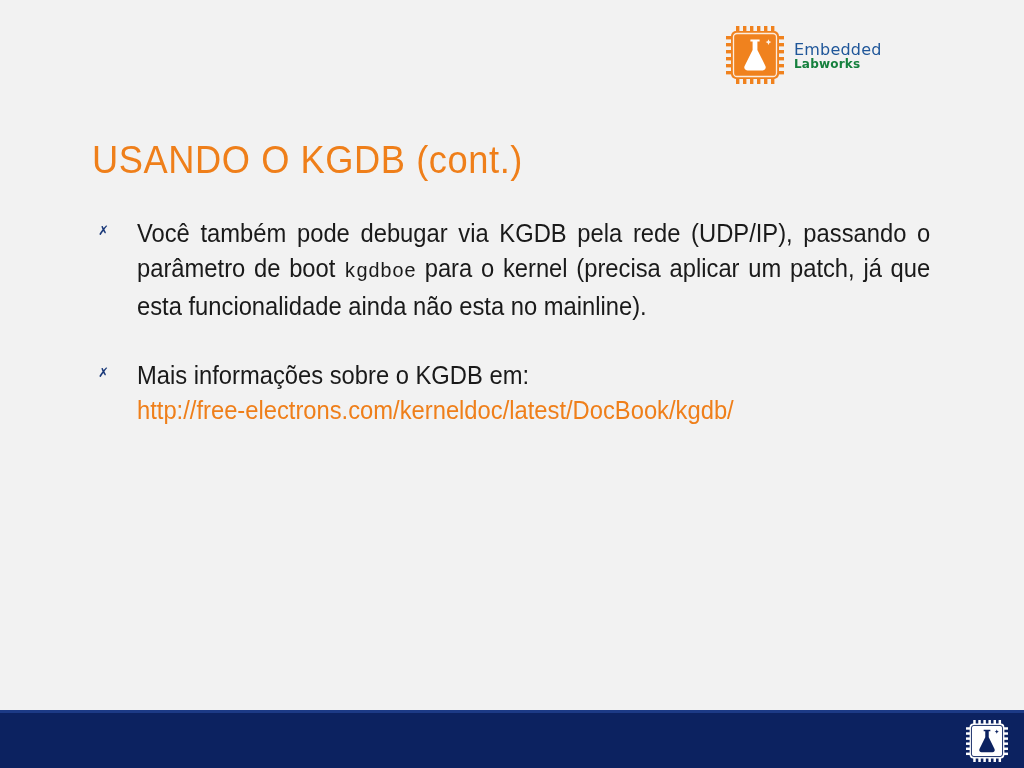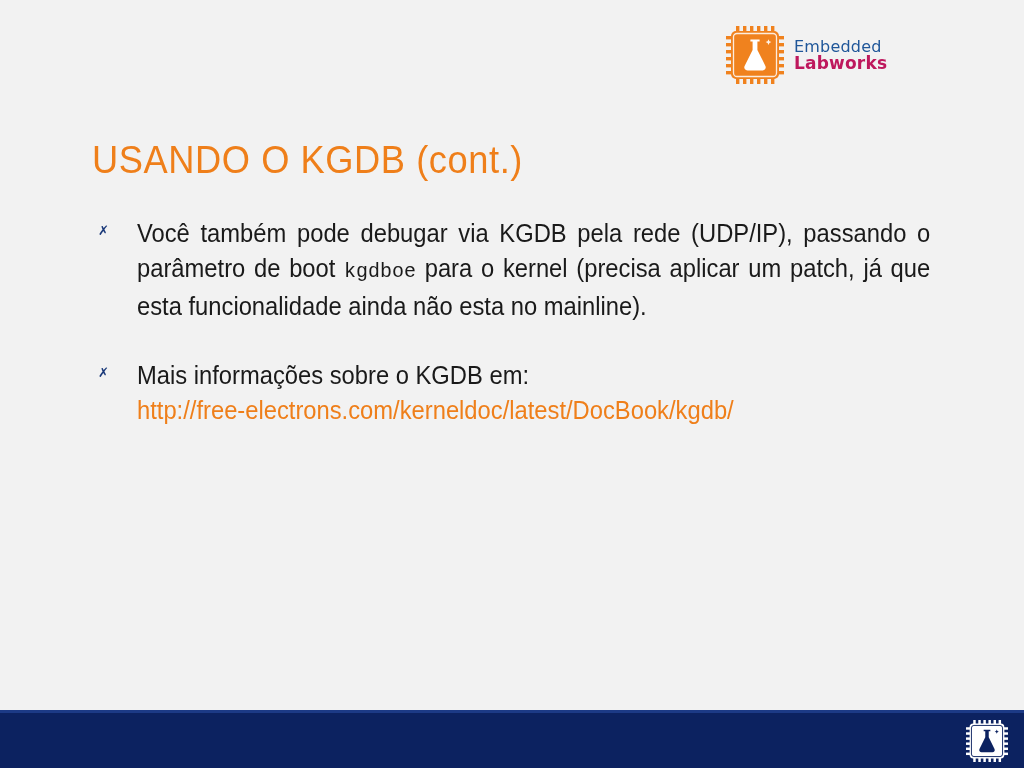--- a/index.html
+++ b/index.html
@@ -45,24 +45,24 @@
   }
   .brand-line1 {
     font-family: "DejaVu Sans", sans-serif;
     font-size: 16px;
     font-weight: 400;
     letter-spacing: 0.2px;
     color: #1f5699;
   }
   .brand-line2 {
     font-family: "DejaVu Sans", sans-serif;
-    font-size: 17px;
+    font-size: 12px;
     font-weight: 700;
     letter-spacing: 0.2px;
-    color: #be185d;
+    color: #15803d;
   }
 
   
   .slide-title {
     position: absolute;
     left: 92px;
     top: 112px;
     font-family: "Liberation Sans Narrow", "Liberation Sans", sans-serif;
     font-size: 39px;
     font-weight: 400;

